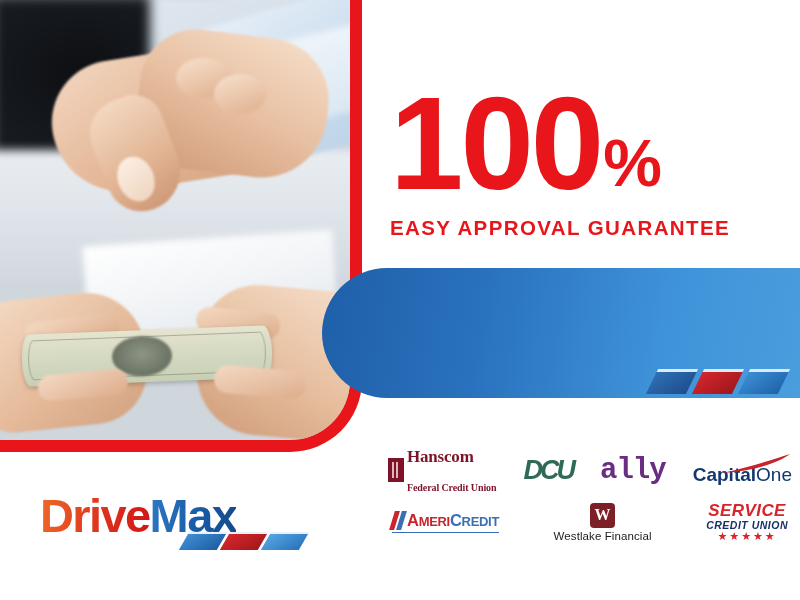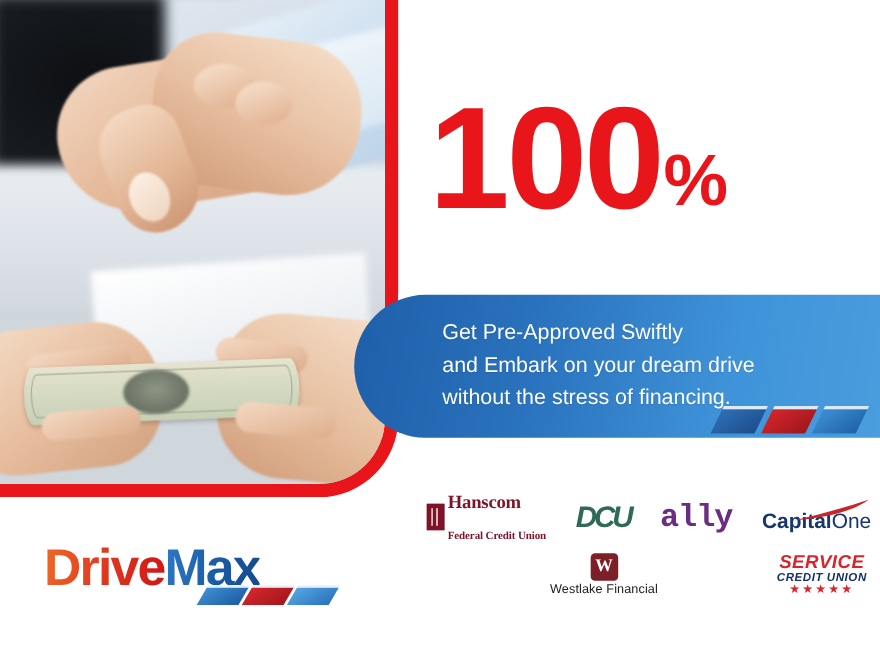--- a/index.html
+++ b/index.html
@@ -201,28 +201,24 @@
     </div>
   </div>
 
   <div id="red-bar"></div>
 
   <div id="headline">
     <div id="pct-row">
       <span id="pct-100">100</span>
       <span id="pct-sym">%</span>
     </div>
+    <div id="sub-head">EASY APPROVAL GUARANTEE</div>
   </div>
 
   <div id="blue-box">
-    <div id="blue-text">
-      <div>Get Pre-Approved Swiftly</div>
-      <div>and Embark on your dream drive</div>
-      <div>without the stress of financing.</div>
-    </div>
     <div id="chev-row">
       <div class="chev chev-b"></div>
       <div class="chev chev-r"></div>
       <div class="chev chev-b2"></div>
     </div>
   </div>
 
   <div id="logo">
     <div id="logo-word"><span id="logo-drive">Drive</span><span id="logo-max">Max</span></div>
     <div id="logo-chevs">
@@ -262,20 +258,27 @@
           <div class="cap-txt"><span class="cap-bold">Capital</span><span class="cap-thin">One</span></div>
         </div>
       </div>
 
     </div>
 
     <div class="lender-row" style="padding:0 4px;">
 
       <div class="lender">
         <div class="amc">
+          <div class="amc-top">
+            <div class="amc-slash">
+              <div class="amc-s amc-s1"></div>
+              <div class="amc-s amc-s2"></div>
+            </div>
+            <div class="amc-w"><span class="amc-a">A</span><span class="amc-a" style="font-size:13px;">MERI</span><span class="amc-c">C</span><span class="amc-c" style="font-size:13px;">REDIT</span></div>
+          </div>
           <div class="amc-rule"></div>
         </div>
       </div>
 
       <div class="lender">
         <div class="wl">
           <div class="wl-box">W</div>
           <div class="wl-txt">Westlake Financial</div>
         </div>
       </div>

